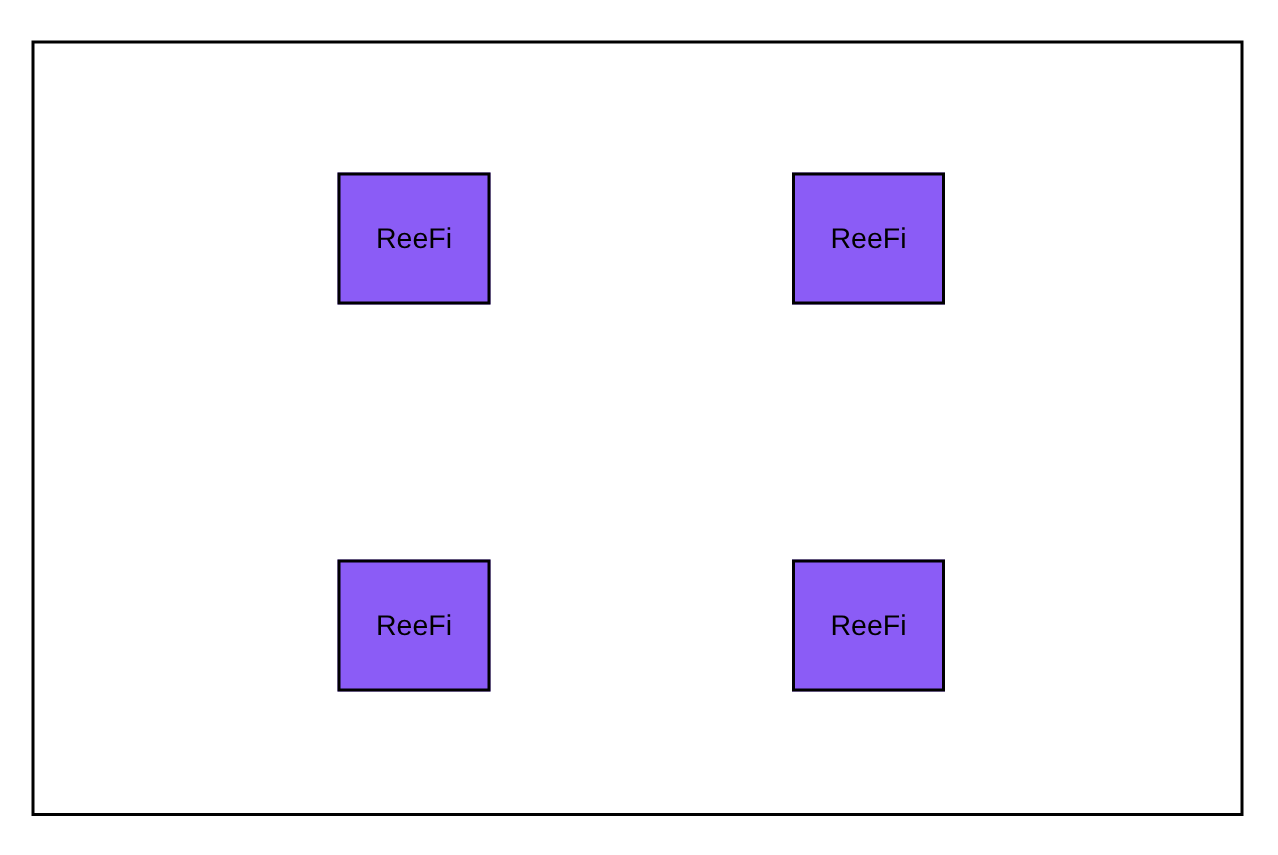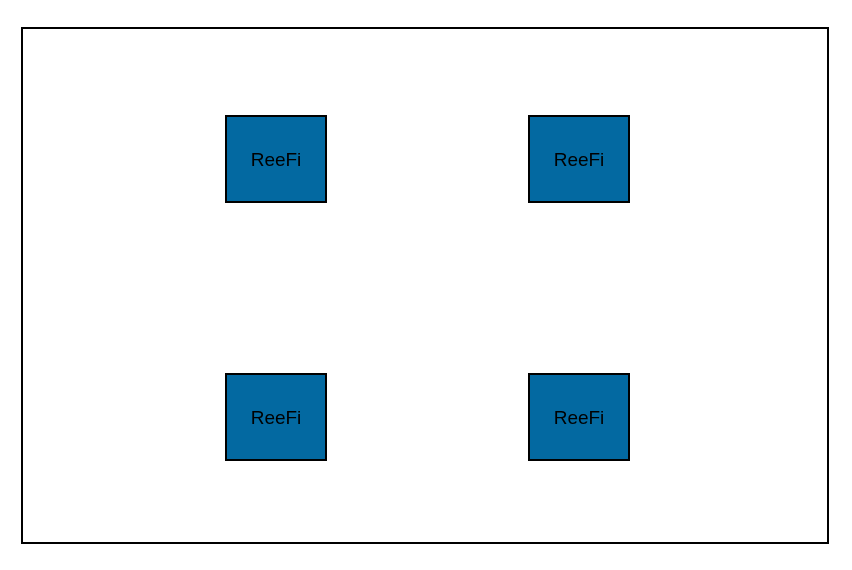--- a/index.html
+++ b/index.html
@@ -24,21 +24,21 @@
     border: 2px solid #000000;
     box-sizing: border-box;
     background: #ffffff;
   }
   .node {
     position: absolute;
     width: 102px;
     height: 88px;
     border: 2px solid #000000;
     box-sizing: border-box;
-    background: #0369a1;
+    background: #8b5cf6;
     display: flex;
     align-items: center;
     justify-content: center;
   }
   .node-label {
     font-size: 19px;
     color: #000000;
     line-height: 1;
     white-space: nowrap;
   }

